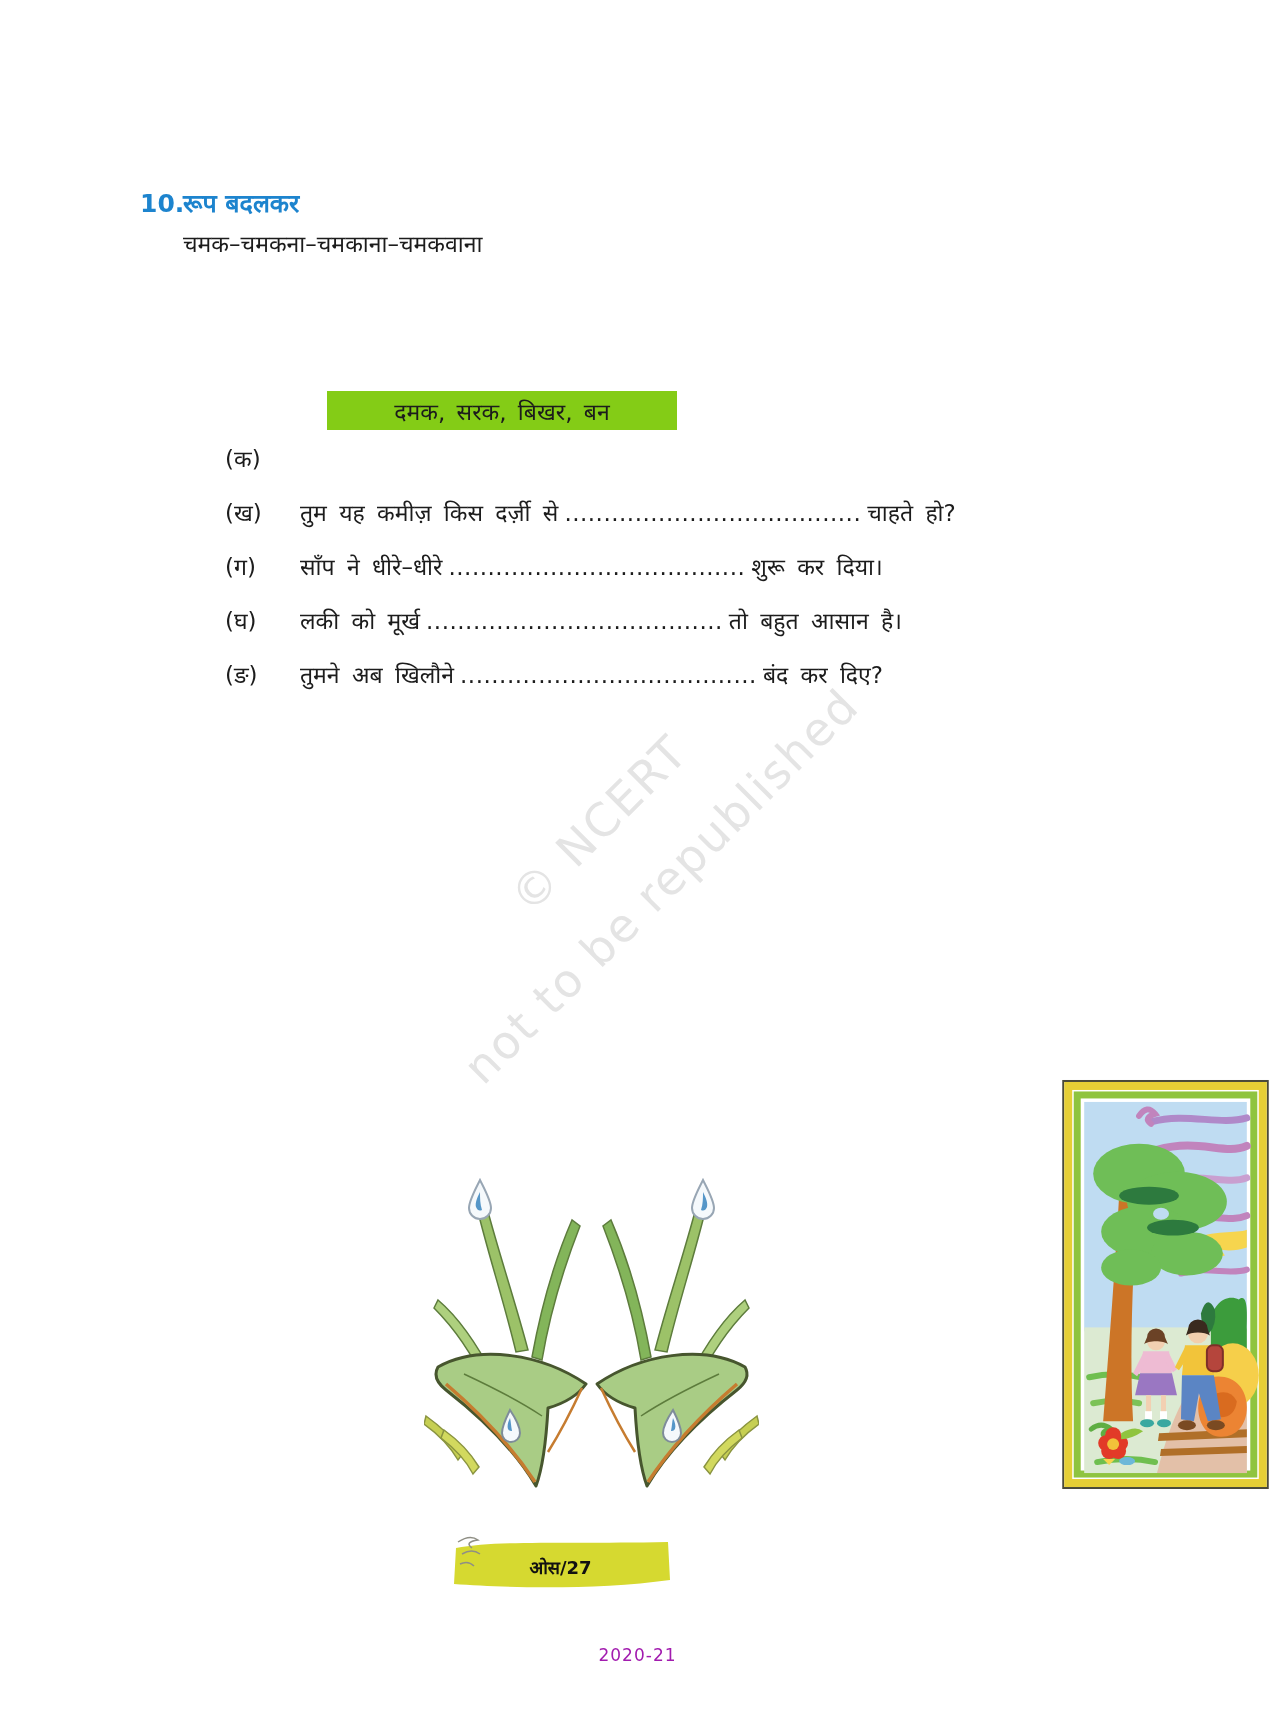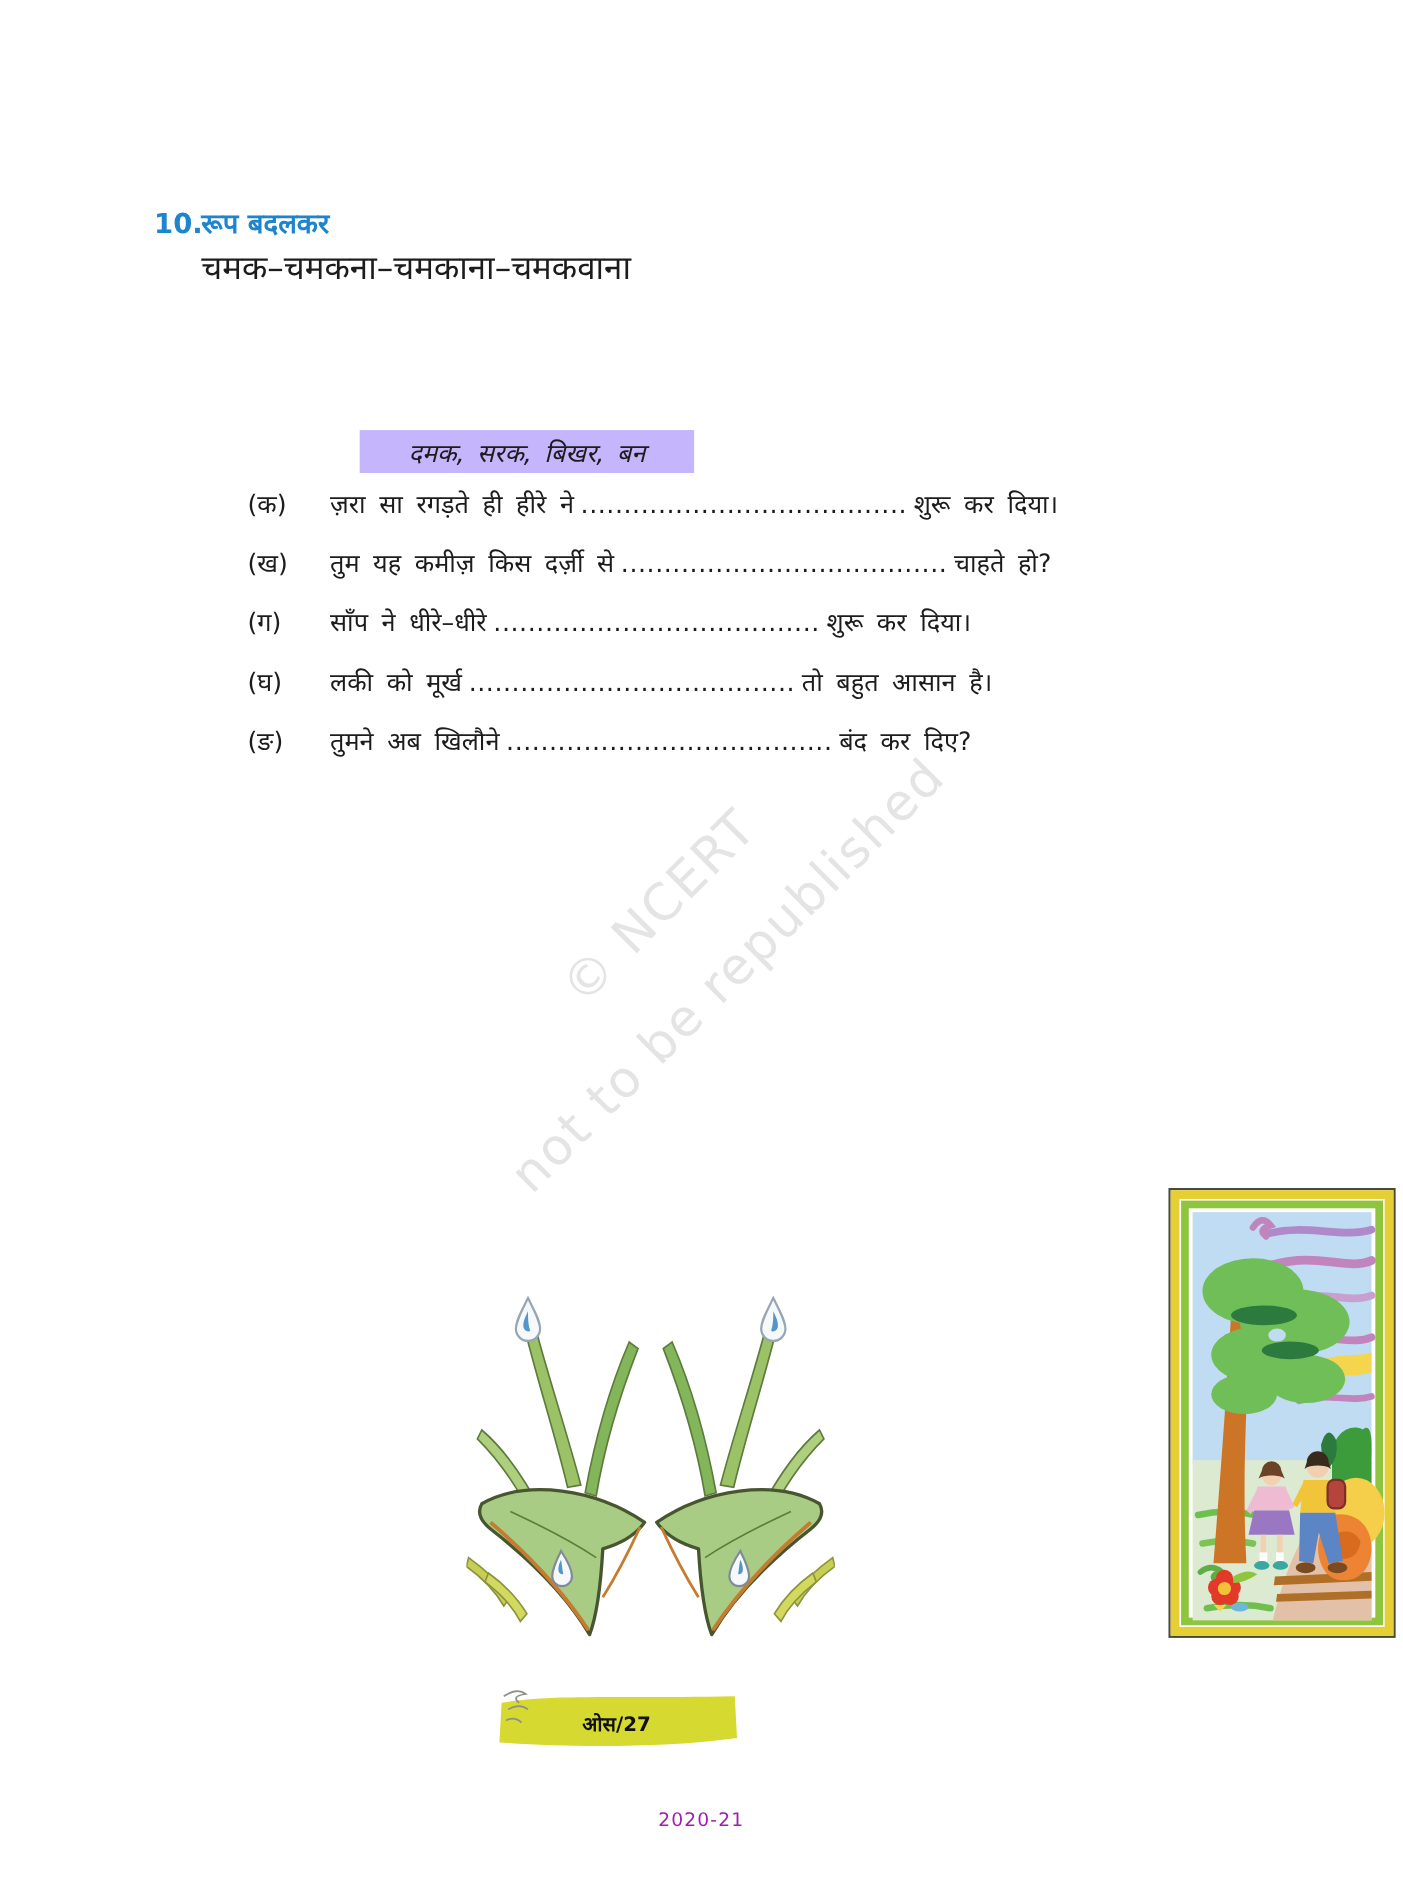--- a/index.html
+++ b/index.html
@@ -26,27 +26,27 @@
     letter-spacing:2px;
     white-space:nowrap;
     user-select:none;
     pointer-events:none;
   }
   
   .heading{position:absolute; left:140px; top:185px; font-size:25px; font-weight:bold; color:#1d84ce;text-align:center;}
   .heading .num{display:inline-block; width:43px;}
   
   .intro-block{position:absolute; left:183px; top:224px; width:720px;}
-  .intro-block p{margin:0; font-size:30px; line-height:41px; word-spacing:5px; white-space:nowrap;}
+  .intro-block p{margin:0; font-size:23px; line-height:41px; word-spacing:5px; white-space:nowrap;}
   
   .word-box{
-    position:absolute; left:327px; top:391px; width:304px; height:39px;
-    background:#c4b5fd;
+    position:absolute; left:327px; top:391px; width:350px; height:39px;
+    background:#84cc16;
     display:flex; align-items:center; justify-content:center;
-    font-size:23px; word-spacing:4px;font-style:italic;
+    font-size:23px; word-spacing:4px;
   }
   
   .items{position:absolute; left:225px; top:432px; width:740px;}
   .item{display:flex; height:54px; line-height:54px; font-size:23px; white-space:nowrap;}
   .item .label{width:75px; flex:0 0 75px;}
   .item .text{word-spacing:5px;}
   .dots{letter-spacing:0.5px; margin:0 6px;}
   
   .leaf-illustration{position:absolute; left:424px; top:1152px; width:335px; height:350px;}
   .side-illustration{position:absolute; left:1060px; top:1078px; width:212px; height:414px;}
@@ -79,21 +79,20 @@
     <p>चमक–चमकना–चमकाना–चमकवाना</p>
   </div>
 
   <div class="word-box">
     <span>दमक, सरक, बिखर, बन</span>
   </div>
 
   <div class="items">
     <div class="item">
       <span class="label">(क)</span>
-      <span class="text"><span>ज़रा सा रगड़ते ही हीरे ने</span><span class="dots">......................................</span><span>शुरू कर दिया।</span></span>
     </div>
     <div class="item">
       <span class="label">(ख)</span>
       <span class="text"><span>तुम यह कमीज़ किस दर्ज़ी से</span><span class="dots">......................................</span><span>चाहते हो?</span></span>
     </div>
     <div class="item">
       <span class="label">(ग)</span>
       <span class="text"><span>साँप ने धीरे–धीरे</span><span class="dots">......................................</span><span>शुरू कर दिया।</span></span>
     </div>
     <div class="item">

